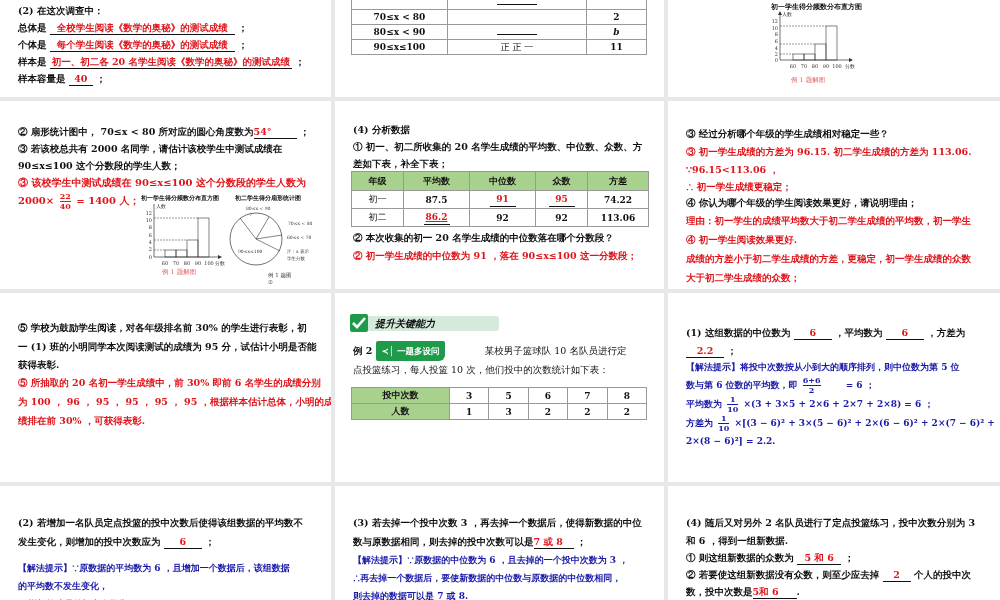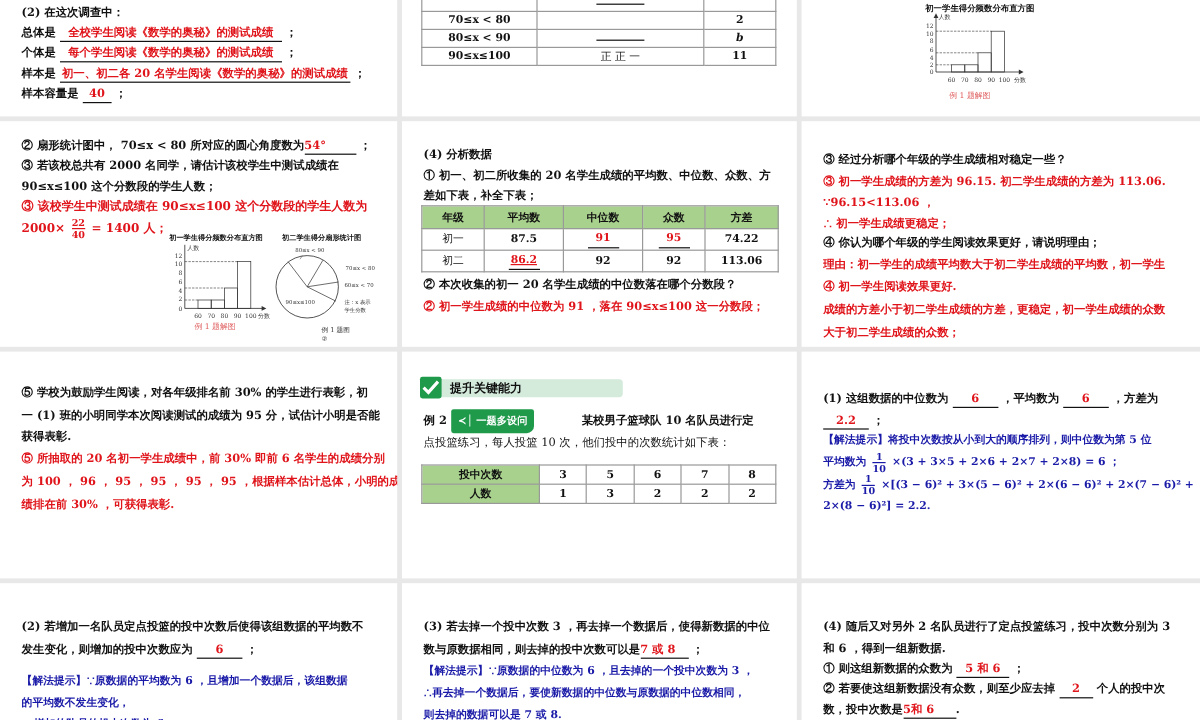--- a/index.html
+++ b/index.html
@@ -21,21 +21,21 @@
   .ul { display: inline-block; border-bottom: 1px solid #111; text-align: center; line-height: 13px; }
   table { border-collapse: collapse; }
   .tbl td { border: 1px solid #999; text-align: center; font-weight: bold; font-size: 9px; }
   .green-h td { background: #a9d18e; }
   .hint { font-size: 9px; line-height: 17px; }
   .frac { display: inline-block; vertical-align: middle; text-align: center; font-size: 8px; line-height: 9px; margin: 0 2px; }
   .frac .n { display: block; border-bottom: 1px solid currentColor; }
   .frac .d { display: block; }
   .fig-cap { color: #e06060; font-size: 6.5px; }
   .chart-title { font-size: 7px; font-weight: bold; }
-  .sec-banner { position: absolute; left: 16px; top: 23px; width: 168px; height: 15px; background: #d4ebdc; border-radius: 3px; }
+  .sec-banner { position: absolute; left: 16px; top: 23px; width: 148px; height: 15px; background: #d4ebdc; border-radius: 3px; font-style: italic; }
   .sec-banner .lbl { position: absolute; left: 24px; top: 1px; font-family: "DejaVu Sans", sans-serif; font-weight: bold; font-size: 10px; }
   .check { position: absolute; left: -1px; top: -2px; width: 18px; height: 18px; background: #1e9a4a; border-radius: 2px; }
   .tag { display: inline-block; background: #1e9a4a; color: #fff; font-family: "DejaVu Sans", sans-serif; font-weight: bold; font-size: 8.5px; padding: 1px 6px; border-radius: 2px 2px 6px 2px; vertical-align: middle; }
 </style>
 </head>
 <body>
 
 <div class="grid">
 
   <div class="panel c0 r0">
@@ -121,21 +121,21 @@
           <text x="49" y="58">80</text>
           <text x="60" y="58">90</text>
           <text x="71" y="58">100</text>
       </g>
       <text x="79" y="58" font-size="5" fill="#333">分数</text>
     </svg>
     <div class="fig-cap" style="position:absolute; left:123px; top:86px;">例 1 题解图</div>
   </div>
 
   <div class="panel c0 r1">
-    <div style="position:absolute; left:18px; top:12px;">
+    <div style="position:absolute; left:18px; top:22px;">
       <div class="line b">
         <span>② 扇形统计图中， 70≤x &lt; 80 所对应的圆心角度数为</span><span class="ul red" style="width:43px; text-align:left;">54°</span>
         <span>；</span>
       </div>
       <div class="line b">③ 若该校总共有 2000 名同学，请估计该校学生中测试成绩在</div>
       <div class="line b">90≤x≤100 这个分数段的学生人数；</div>
       <div class="line red" style="font-size:10px;">③ 该校学生中测试成绩在 90≤x≤100 这个分数段的学生人数为</div>
       <div class="line red" style="font-size:10px; line-height:20px;">
         <span>2000×</span>
         <span class="frac"><span class="n">22</span><span class="d">40</span></span>
@@ -261,21 +261,21 @@
         <svg width="18" height="18" viewBox="0 0 18 18">
             <path d="M3 9 L7 13 L15 4" stroke="#fff" stroke-width="2.6" fill="none"></path>
           </svg>
       </div>
       <span class="lbl">提升关键能力</span>
     </div>
     <div style="position:absolute; left:18px; top:48px;">
       <div class="line b" style="line-height:18px;">
         <span>例 2</span>
         <span class="tag"><span>≺│ </span><span>一题多设问</span></span>
-        <span style="margin-left:36px; font-weight:bold;margin-top:43px;">某校男子篮球队 10 名队员进行定</span>
+        <span style="margin-left:36px; font-weight:normal;margin-top:43px;">某校男子篮球队 10 名队员进行定</span>
       </div>
       <div class="line" style="line-height:18px;">点投篮练习，每人投篮 10 次，他们投中的次数统计如下表：</div>
     </div>
     <table class="tbl" style="position:absolute; left:16px; top:94px; width:296px;">
       <tbody>
           <tr style="height:16px;">
         <td style="width:98px; background:#a9d18e; font-family:'DejaVu Sans',sans-serif;">投中次数</td>
         <td>3</td>
         <td>5</td>
         <td>6</td>
@@ -302,20 +302,25 @@
         <span>，平均数为</span>
         <span class="ul red" style="width:38px;">6</span>
         <span>，方差为</span>
       </div>
       <div class="line b" style="line-height:17px;">
         <span class="ul red" style="width:38px;">2.2</span>
         <span>；</span>
       </div>
       <div class="hint blue">【解法提示】将投中次数按从小到大的顺序排列，则中位数为第 5 位</div>
       <div class="hint blue">
+        <span>数与第 6 位数的平均数，即</span>
+        <span class="frac"><span class="n">6+6</span><span class="d">2</span></span>
+        <span style="margin-left:20px;">= 6 ；</span>
+      </div>
+      <div class="hint blue">
         <span>平均数为</span>
         <span class="frac"><span class="n">1</span><span class="d">10</span></span>
         <span>×(3 + 3×5 + 2×6 + 2×7 + 2×8) = 6 ；</span>
       </div>
       <div class="hint blue" style="white-space:nowrap;">
         <span>方差为</span>
         <span class="frac"><span class="n">1</span><span class="d">10</span></span>
         <span>×[(3 − 6)² + 3×(5 − 6)² + 2×(6 − 6)² + 2×(7 − 6)² +</span>
       </div>
       <div class="hint blue">2×(8 − 6)²] = 2.2.</div>

